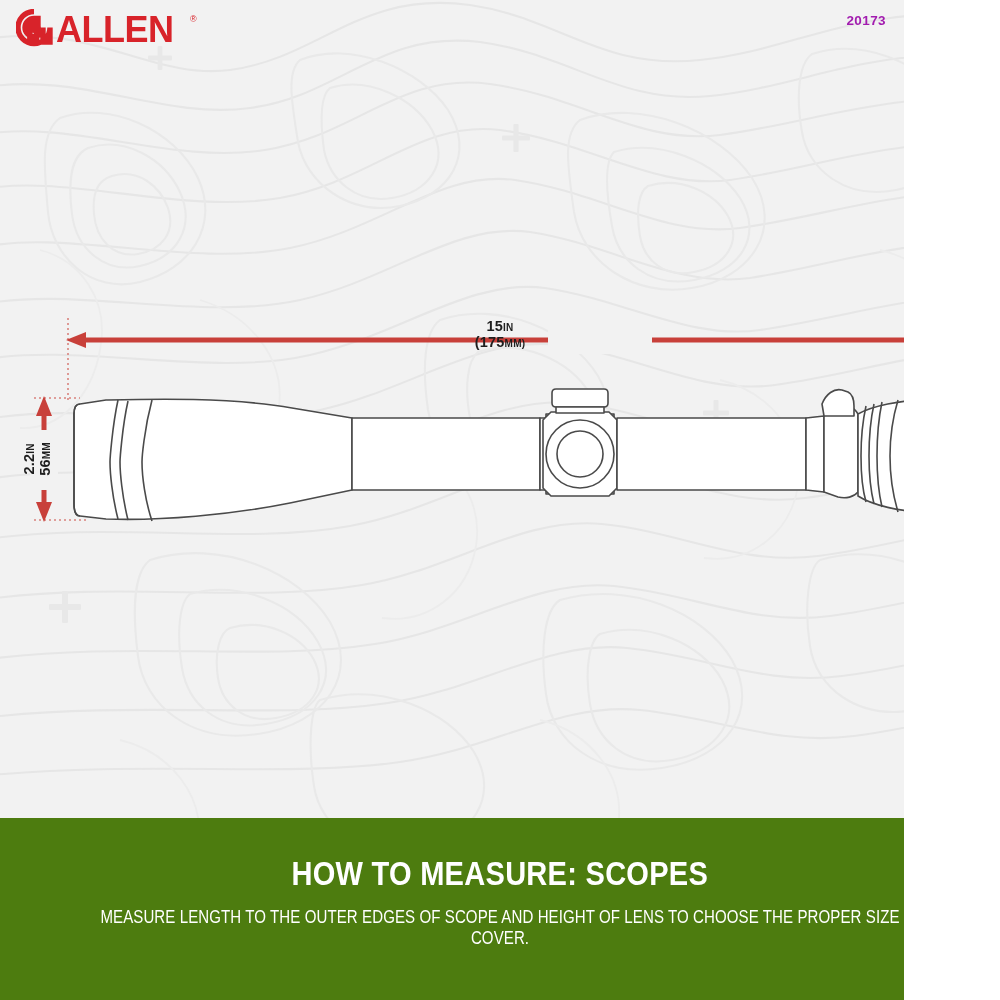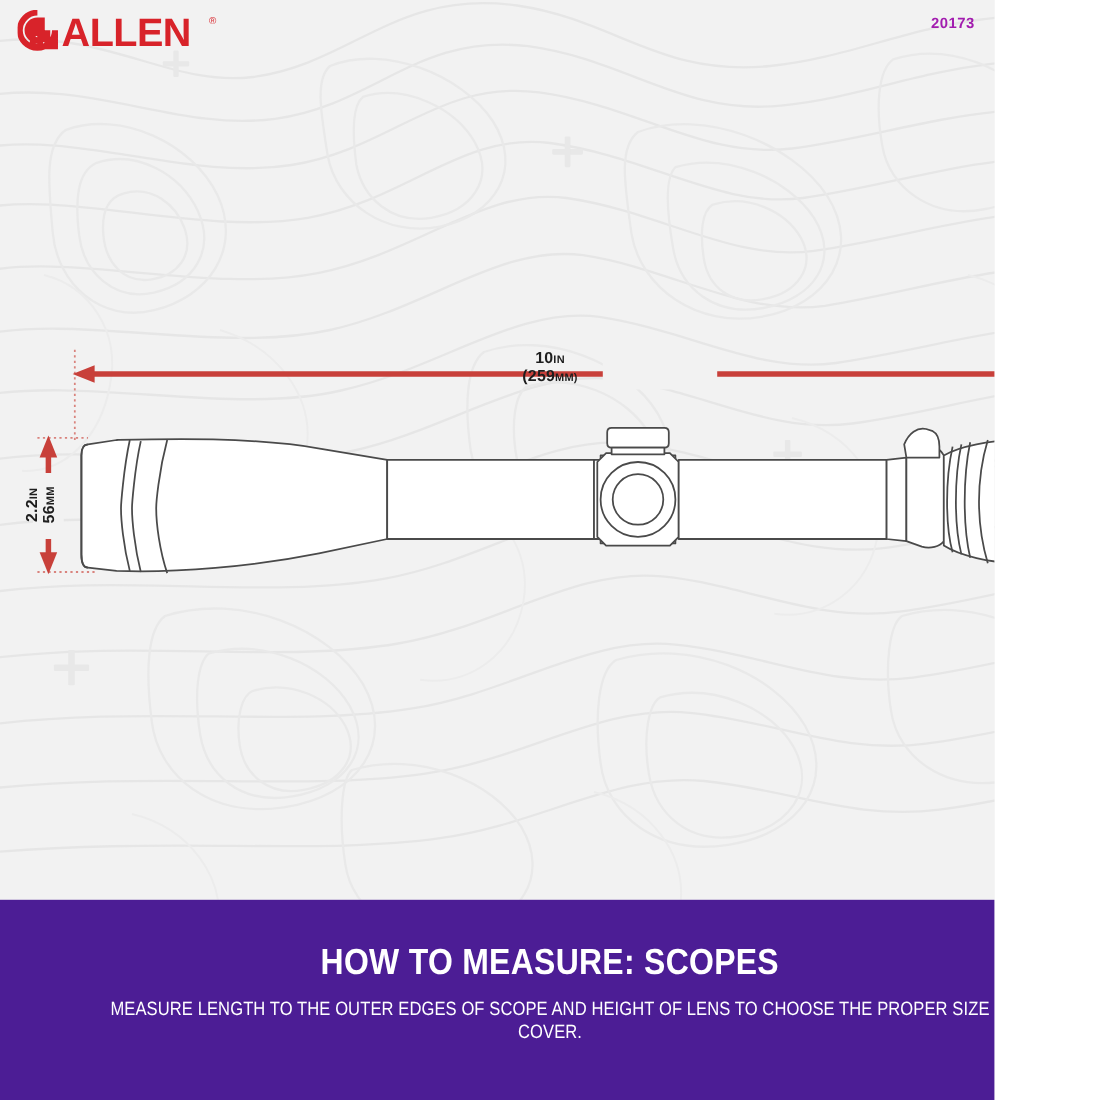--- a/index.html
+++ b/index.html
@@ -89,21 +89,21 @@
   }
   #height-label .unit { font-size: 10px; letter-spacing: 0.2px; }
 
   
   #banner {
     position: absolute;
     left: 0;
     top: 818px;
     width: 1000px;
     height: 182px;
-    background: #4c1d95;
+    background: #4d7c0f;
     display: flex;
     flex-direction: column;
     align-items: center;
     justify-content: center;
     box-sizing: border-box;
     padding-bottom: 14px;
   }
   #banner-title {
     color: #ffffff;
     font-family: "Liberation Sans Narrow", "Liberation Sans", sans-serif;
@@ -298,24 +298,24 @@
         <path d="M128,401 C122,428 120,460 120,462 C120,472 122,496 128,520" fill="none"></path>
         <path d="M152,400 C144,430 142,458 142,462 C142,476 145,500 152,521" fill="none"></path>
 
         <path d="M80,404 C76,404 74,408 74,414 L74,504 C74,511 76,516 80,516" fill="none"></path>
       </g>
     </svg>
   </div>
 
   <div id="length-label" class="dim-label">
     <div>
-      <span>10</span><span class="unit">IN</span>
+      <span>15</span><span class="unit">IN</span>
     </div>
     <div>
-      <span>(259</span><span class="unit">MM)</span>
+      <span>(175</span><span class="unit">MM)</span>
     </div>
   </div>
 
   <div id="height-label" class="dim-label">
     <div>
       <span>2.2</span><span class="unit">IN</span>
     </div>
     <div>
       <span>56</span><span class="unit">MM</span>
     </div>

